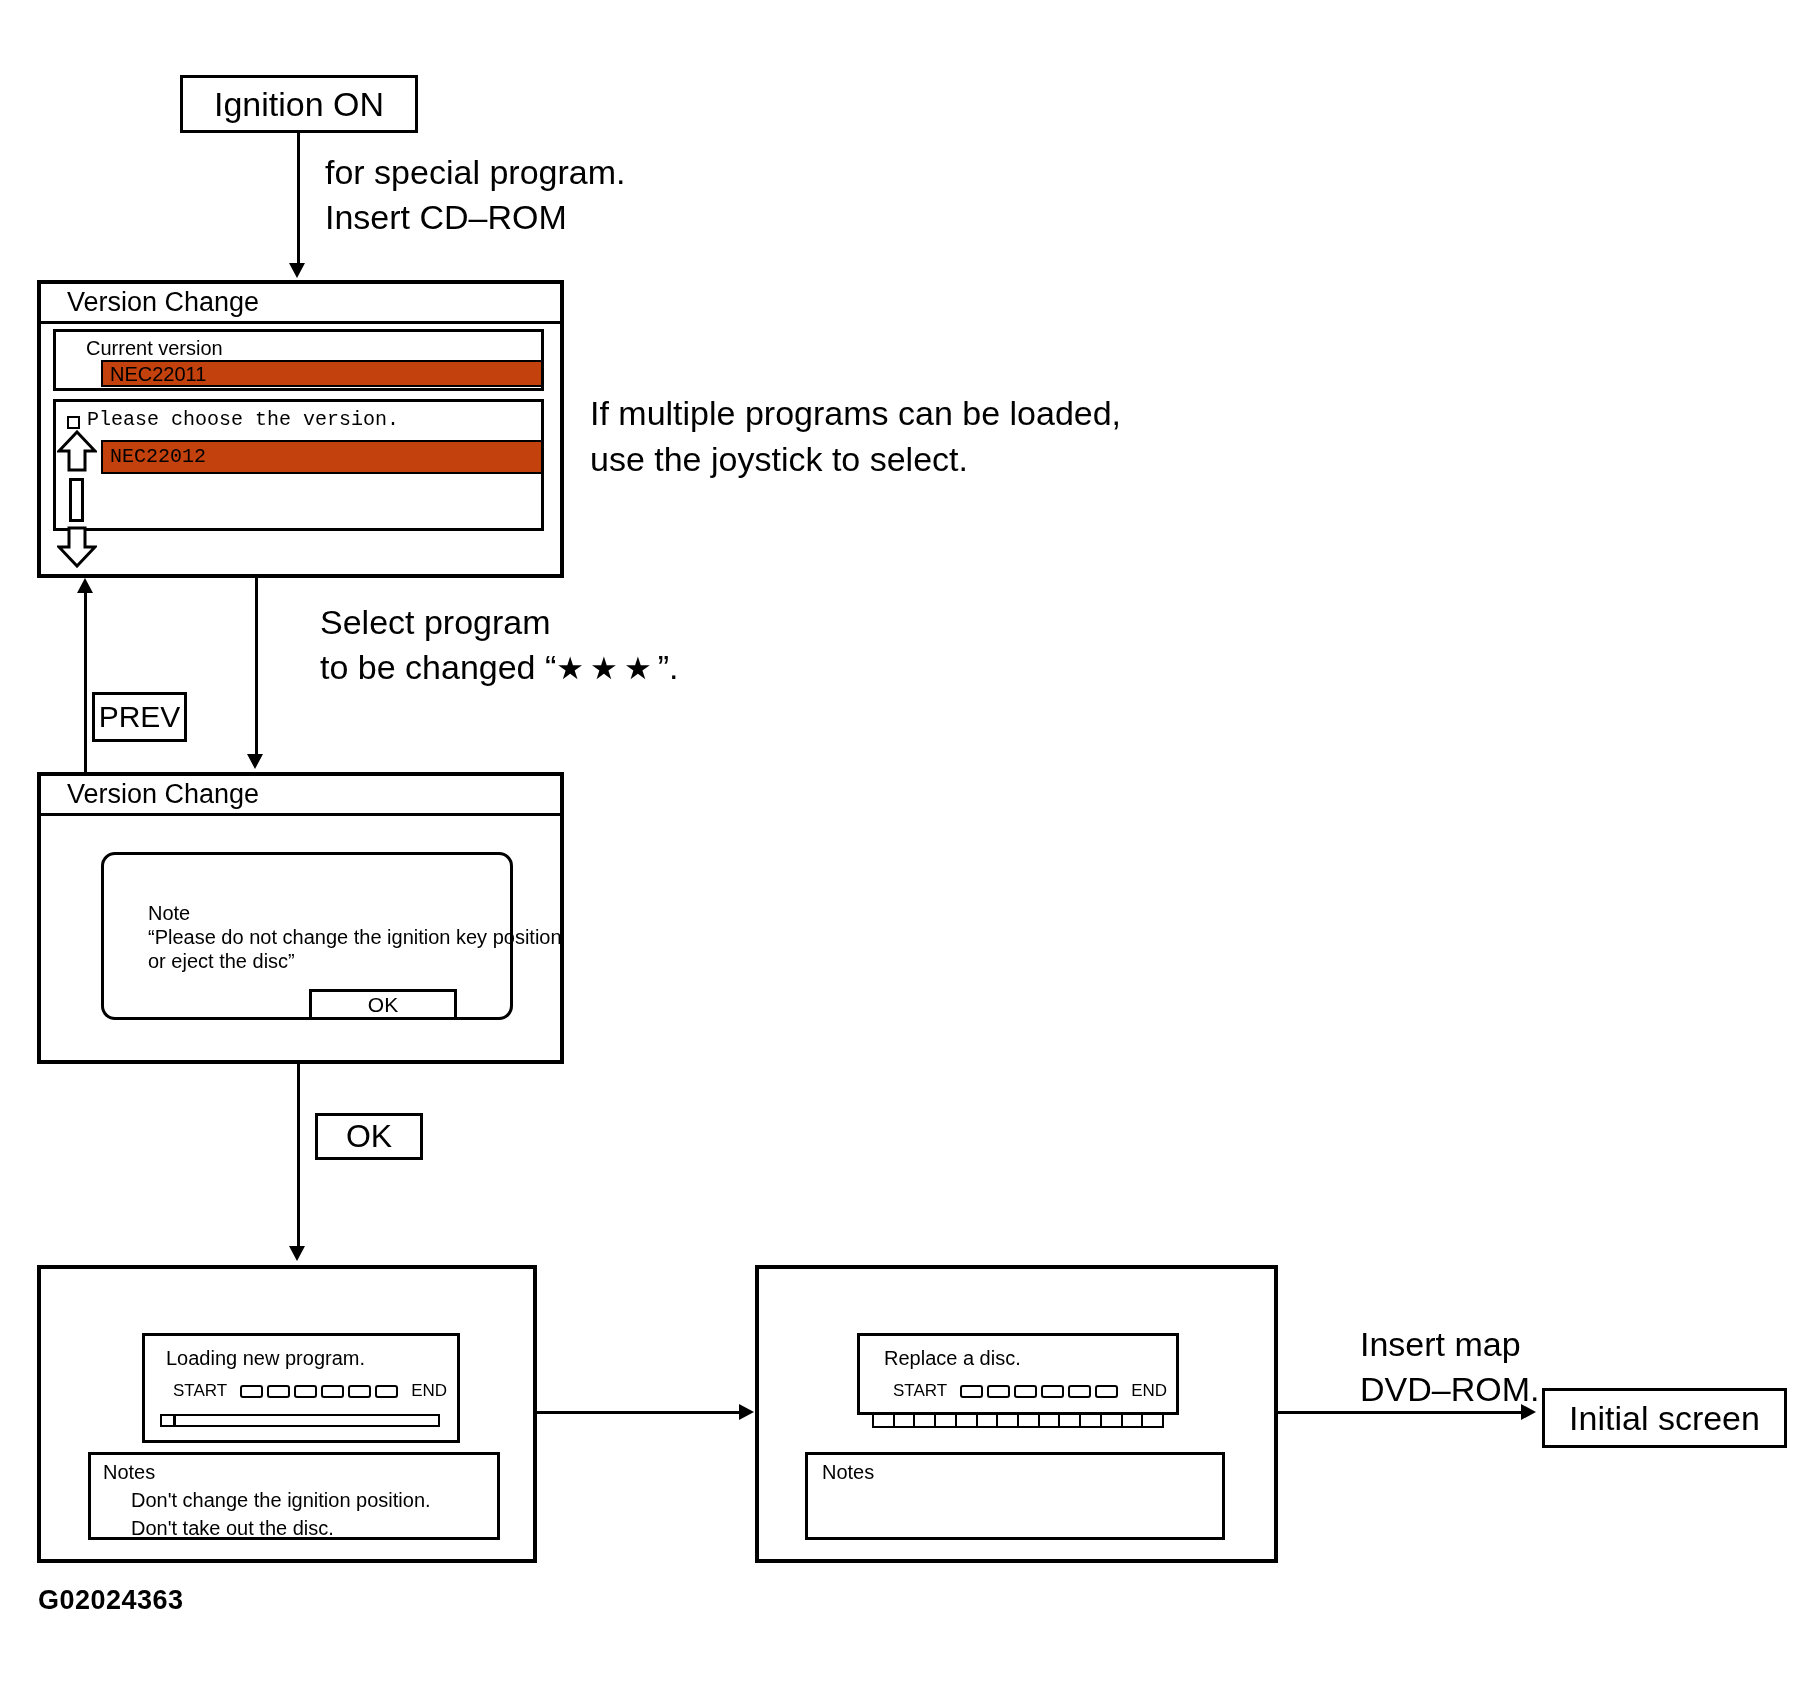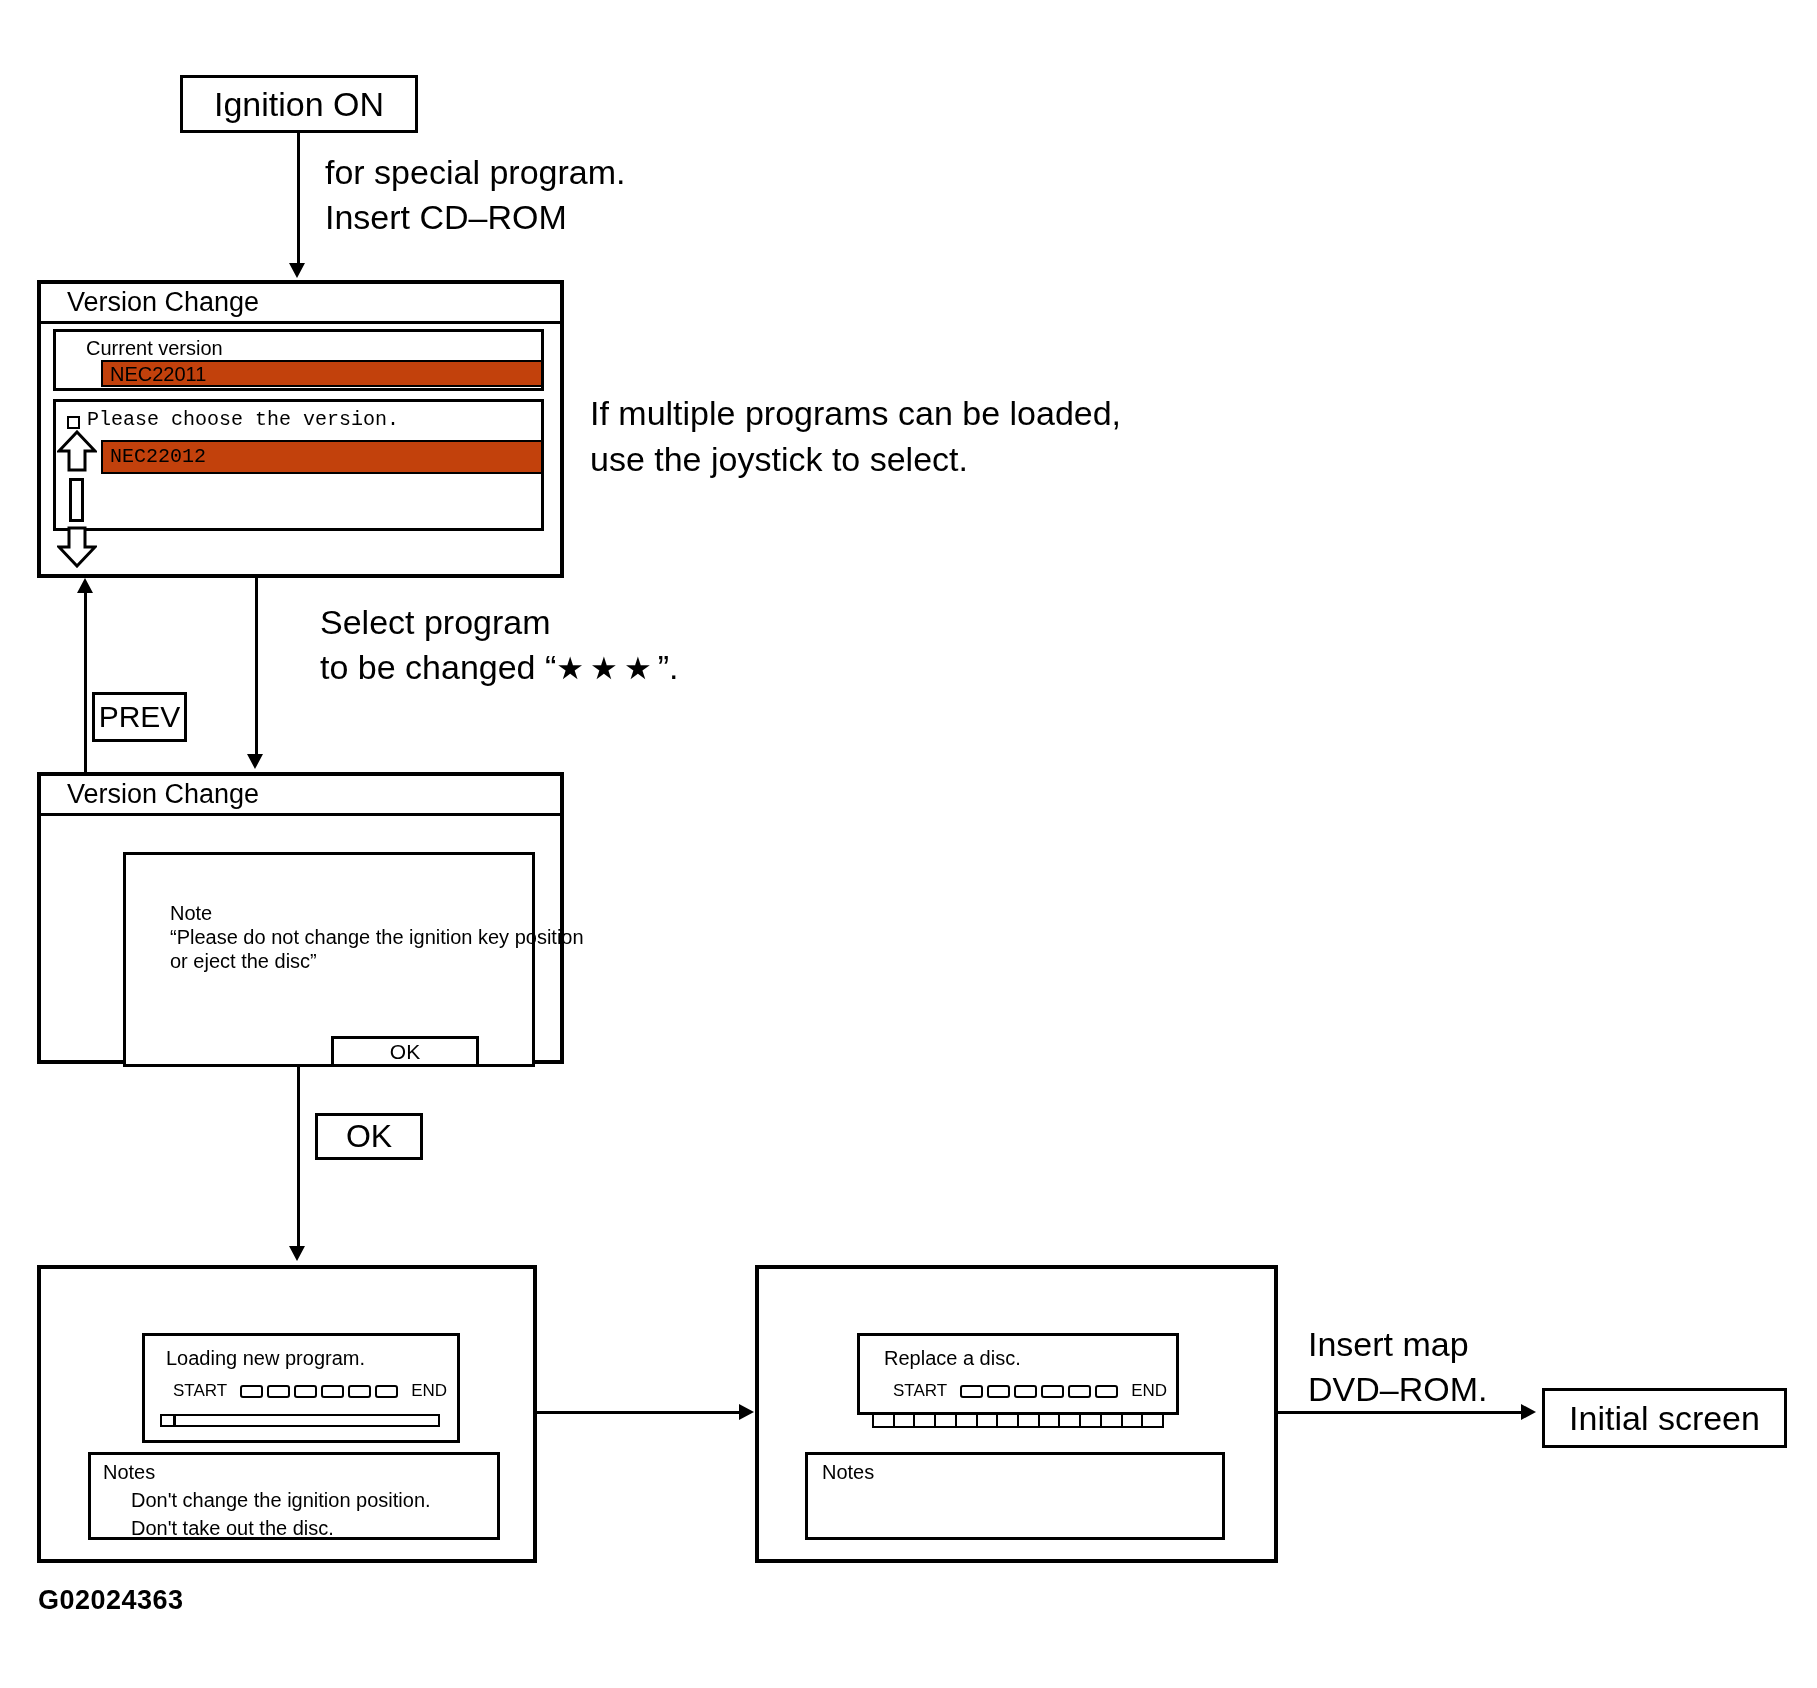--- a/index.html
+++ b/index.html
@@ -98,21 +98,21 @@
   <div class="vline" style="left:255px; top:578px; height:178px;"></div>
   <div class="ah-down" style="left:247px; top:754px;"></div>
   <div class="abs t34" style="left:320px; top:600px;">
     <div>Select program</div>
     <div><span>to be changed “</span><span class="stars">★★★</span><span>”.</span></div>
   </div>
 
   <div class="abs screenbox" style="left:37px; top:772px; width:527px; height:292px;">
     <div class="screen-title">Version Change</div>
     <div class="screen-body">
-      <div class="panel" style="left:82px; top:36px; width:412px; height:215px;">
+      <div class="panel" style="left:60px; top:36px; width:412px; height:168px;border-radius:14px;">
         <div class="abs t20" style="left:44px; top:46px;">
           <div>Note</div>
           <div>“Please do not change the ignition key position</div>
           <div>or eject the disc”</div>
         </div>
         <div class="ctr" style="position:absolute; left:205px; bottom:-3px; width:148px; height:31px;
              border:3px solid #000; background:#fff; box-sizing:border-box; font-size:21px;">
           <span>OK</span>
         </div>
       </div>
@@ -187,21 +187,21 @@
           <span class="seg"></span>
         </div>
     </div>
     <div class="panel" style="left:46px; top:183px; width:420px; height:88px;">
       <div class="abs t20" style="left:14px; top:5px;">Notes</div>
     </div>
   </div>
 
   <div class="hline" style="left:1278px; top:1411px; width:245px;"></div>
   <div class="ah-right" style="left:1521px; top:1404px;"></div>
-  <div class="abs t34" style="left:1308px; top:1322px;">
+  <div class="abs t34" style="left:1360px; top:1322px;">
     <div>Insert map</div>
     <div>DVD–ROM.</div>
   </div>
 
   <div class="abs nodebox ctr t34" style="left:1542px; top:1388px; width:245px; height:60px;justify-content:center;">
     <span>Initial screen</span>
   </div>
 
   <div class="abs figid" style="left:38px; top:1585px;">G02024363</div>
 

